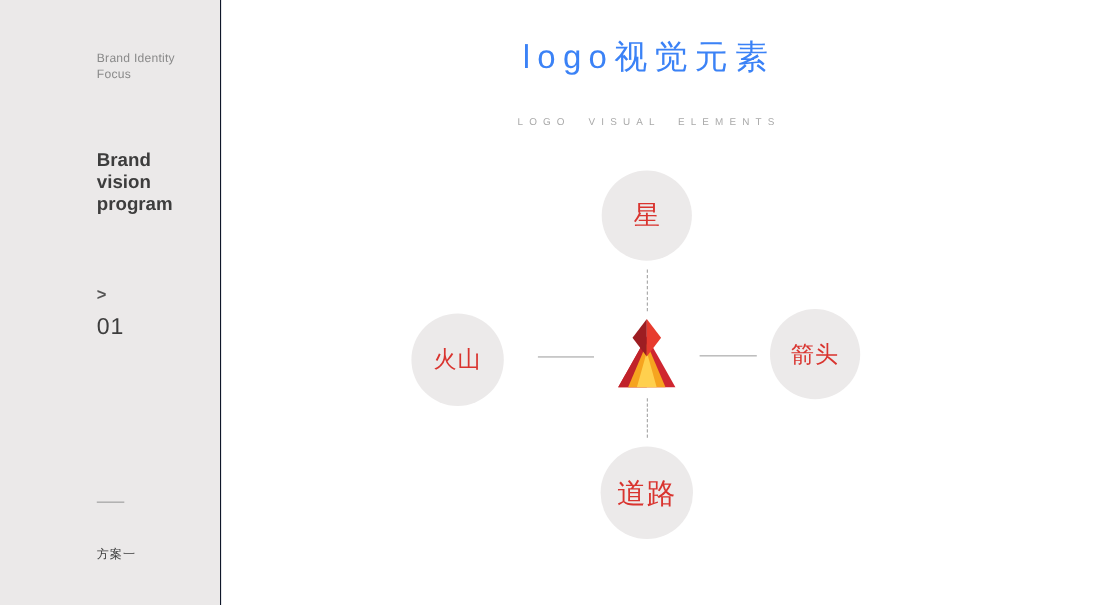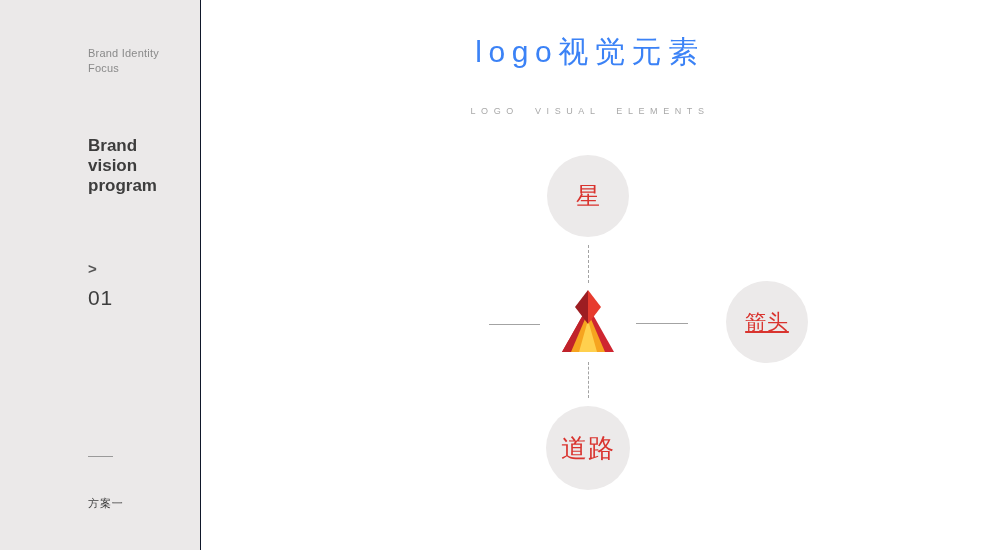--- a/index.html
+++ b/index.html
@@ -62,21 +62,21 @@
 
   
   .node{
     position:absolute;border-radius:50%;
     background:#eceaea;
     display:flex;align-items:center;justify-content:center;
     color:#d9342f;
   }
   .node-top   {left:547px;top:155px;width:82px;height:82px;font-size:24px;}
   .node-left  {left:374px;top:285px;width:84px;height:84px;font-size:21px;letter-spacing:.04em;}
-  .node-right {left:726px;top:281px;width:82px;height:82px;font-size:21px;letter-spacing:.04em;text-decoration:underline;}
+  .node-right {left:700px;top:281px;width:82px;height:82px;font-size:21px;letter-spacing:.04em;}
   .node-bottom{left:546px;top:406px;width:84px;height:84px;font-size:26px;letter-spacing:.04em;text-align:center;}
 
   .connector-v{
     position:absolute;width:0;border-left:1px dashed #a3a3a3;
   }
   .connector-v.top   {left:588px;top:245px;height:38px;}
   .connector-v.bottom{left:588px;top:362px;height:36px;}
   .connector-h{
     position:absolute;height:1px;background:#a3a3a3;
   }
@@ -128,20 +128,23 @@
     <polygon points="28,22 11,62 45,62" fill="#f6a41f"></polygon>
     <polygon points="28,30 19,62 37,62" fill="#ffd04e"></polygon>
 
     <polygon points="28,0 15,17 28,34" fill="#9d1d22"></polygon>
     <polygon points="28,0 41,17 28,34" fill="#e73b2e"></polygon>
   </svg>
 
   <div class="node node-top">
     <span>星</span>
   </div>
+  <div class="node node-left">
+    <span>火山</span>
+  </div>
   <div class="node node-right">
     <span>箭头</span>
   </div>
   <div class="node node-bottom">
     <span>道路</span>
   </div>
 
 </div>
 
 </body></html>

